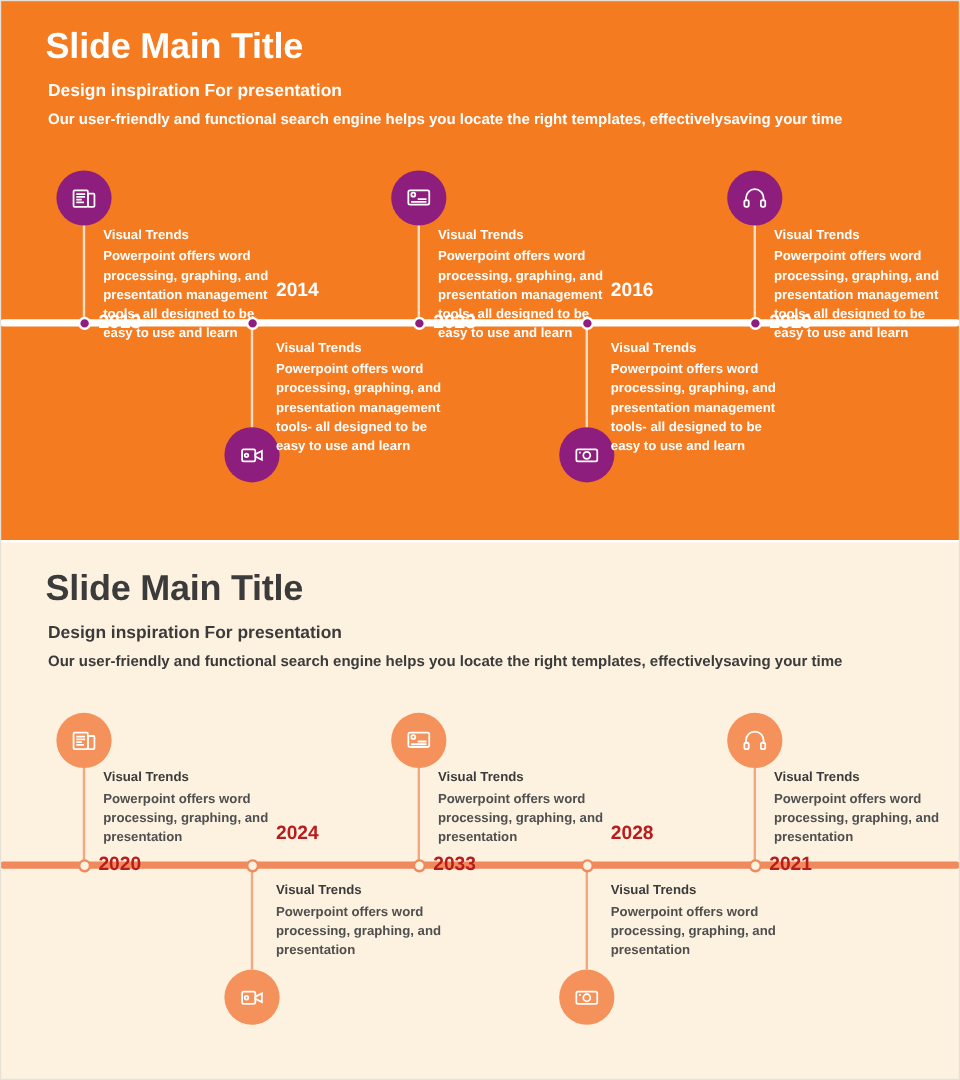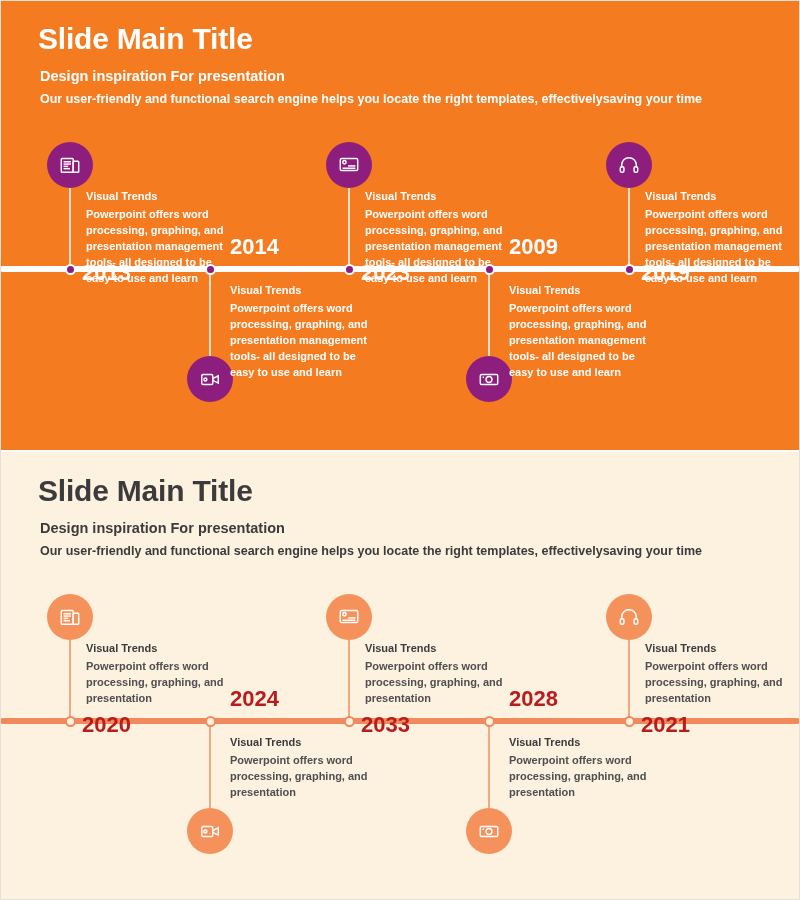--- a/index.html
+++ b/index.html
@@ -62,21 +62,21 @@
 
   .icon-circle {
     position: absolute; width: 46px; height: 46px; border-radius: 50%;
     left: -23px; display: flex; align-items: center; justify-content: center;
   }
   .top .icon-circle    { background: #8e1e7e; }
   .bottom .icon-circle { background: #f5915a; }
   .icon-circle svg { display: block; }
 
   .year {
-    position: absolute; font-size: 22px; font-weight: bold; white-space: nowrap;
+    position: absolute; font-size: 16px; font-weight: bold; white-space: nowrap;
   }
   .top .year    { color: #ffffff; }
   .bottom .year { color: #b91c1c; }
 
   .card { position: absolute; width: 150px; }
   .card .card-title {
     font-size: 11px; font-weight: bold; margin-bottom: 4px; line-height: 1.2;
   }
   .card .card-body { font-size: 11px; font-weight: bold; line-height: 1.45; }
   .top .card .card-title, .top .card .card-body { color: #ffffff; }
@@ -178,21 +178,21 @@
             <circle cx="12" cy="12.5" r="3.2"></circle>
             <line x1="5" y1="10" x2="6.5" y2="10"></line>
           </svg>
         </div>
         <div class="connector"></div>
         <div class="dot"></div>
         <div class="card">
           <div class="card-title">Visual Trends</div>
           <div class="card-body">Powerpoint offers word processing, graphing, and presentation management tools- all designed to be easy to use and learn</div>
         </div>
-        <div class="year">2009</div>
+        <div class="year">2016</div>
       </div>
 
       <div class="node above" style="left:629px">
         <div class="icon-circle">
           <svg width="22" height="22" viewBox="0 0 24 24" fill="none" stroke="#ffffff" stroke-width="1.6">
             <path d="M4 15 V12 a8 8 0 0 1 16 0 v3"></path>
             <rect x="2.5" y="14" width="4" height="6" rx="1.6"></rect>
             <rect x="17.5" y="14" width="4" height="6" rx="1.6"></rect>
           </svg>
         </div>

